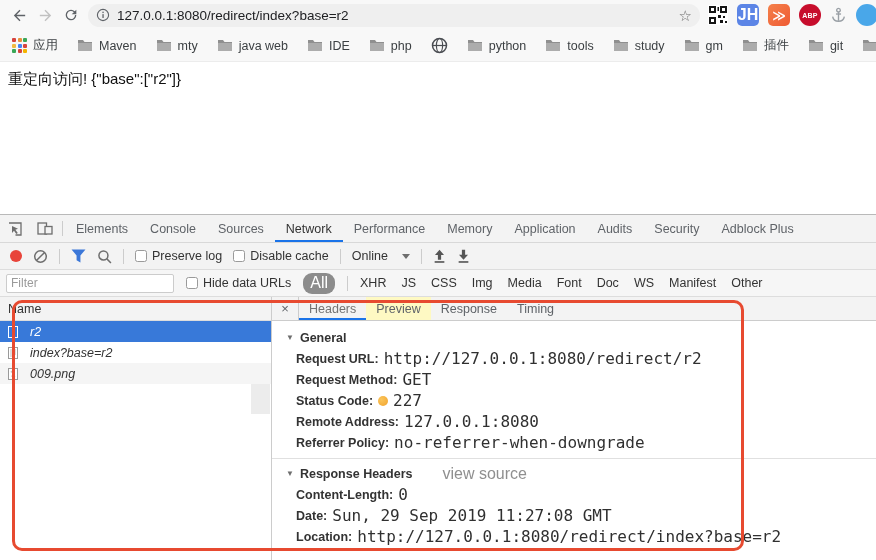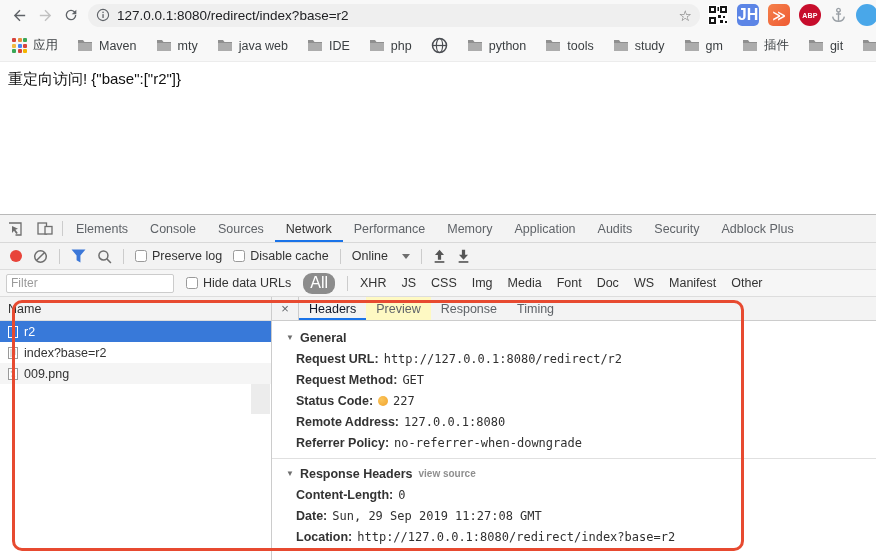--- a/index.html
+++ b/index.html
@@ -48,41 +48,41 @@
 
   .dt-filterbar{height:27px;background:#f6f6f6;border-bottom:1px solid #ddd;display:flex;align-items:center;padding:0 6px;gap:12px;box-sizing:border-box;font-size:12.5px;color:#333;}
   .filter-input{width:158px;height:17px;border:1px solid #ccc;border-radius:2px;background:#fff;font-size:12px;padding:0 4px;color:#333;outline:none;font-family:inherit;}
   .filter-input::placeholder{color:#9a9a9a;}
   .pill-all{background:#8c8c8c;color:#fff;border-radius:9px;padding:1.5px 7px;font-size:16px;}
   .typelist{display:flex;align-items:center;gap:15px;}
 
   .dt-main{display:flex;height:263px;box-sizing:border-box;}
   .reqpane{width:272px;flex:0 0 auto;border-right:1px solid #ccc;box-sizing:border-box;position:relative;background:#fff;}
   .req-header{height:24px;background:#f3f3f3;border-bottom:1px solid #ddd;display:flex;align-items:center;padding:0 8px;font-size:12.5px;color:#333;box-sizing:border-box;}
-  .req-row{height:21px;display:flex;align-items:center;gap:6px;padding:0 8px;font-size:12.5px;color:#333;box-sizing:border-box;}
+  .req-row{height:21px;display:flex;align-items:center;gap:12px;padding:0 8px;font-size:12.5px;color:#333;box-sizing:border-box;font-style:italic;}
   .req-row.selected{background:#3879d9;color:#fff;}
   .req-row.stripe{background:#f5f5f5;}
   .scroll-thumb{position:absolute;top:87px;right:1px;width:19px;height:30px;background:#ececec;}
 
   .hdrpane{flex:1 1 auto;display:flex;flex-direction:column;background:#fff;min-width:0;}
   .hdr-tabbar{height:24px;background:#f3f3f3;border-bottom:1px solid #ccc;display:flex;align-items:stretch;box-sizing:border-box;font-size:12.5px;color:#5f6368;}
   .hdr-close{width:26px;display:flex;align-items:center;justify-content:center;font-size:13px;color:#5f6368;border-right:1px solid #ccc;}
   .hdr-tab{padding:0 10px;display:flex;align-items:center;}
-  .hdr-tab.active{color:#0f172a;box-shadow:inset 0 -2px 0 #1a73e8;}
+  .hdr-tab.active{color:#737373;box-shadow:inset 0 -2px 0 #1a73e8;}
   .hdr-tab.hovered{background:#fef9c3;}
 
   .hdr-content{flex:1 1 auto;overflow:hidden;padding-top:6px;}
   .sec-title{height:21px;display:flex;align-items:center;gap:6px;padding-left:14px;font-size:12.5px;font-weight:bold;color:#333;}
   .disc{font-size:8px;color:#6e6e6e;}
   .hline{height:21px;display:flex;align-items:center;padding-left:24px;font-size:12.5px;color:#333;white-space:nowrap;}
   .hlabel{font-weight:bold;margin-right:5px;text-align:right;}
-  .hvalue{font-size:12px;color:#303030;}
+  .hvalue{font-size:16px;color:#303030;}
   .statusdot{width:10px;height:10px;border-radius:50%;background:radial-gradient(circle at 35% 35%,#fbc55a,#f0a32f);margin-right:5px;flex:0 0 auto;}
   .sec-divider{border-top:1px solid #e0e0e0;margin:5px 0 4px 0;}
-  .viewsrc{font-weight:bold;color:#8f8f8f;font-size:10px;}
+  .viewsrc{font-weight:normal;color:#8f8f8f;margin-left:24px;font-size:16px;}
 
   
   .annotation{position:absolute;left:12px;top:300px;width:726px;height:245px;border:3.5px solid #e74a30;border-radius:10px;pointer-events:none;z-index:50;}
 </style>
 </head>
 <body>
 
 <div id="canvas">
 
   <div class="toolbar">

